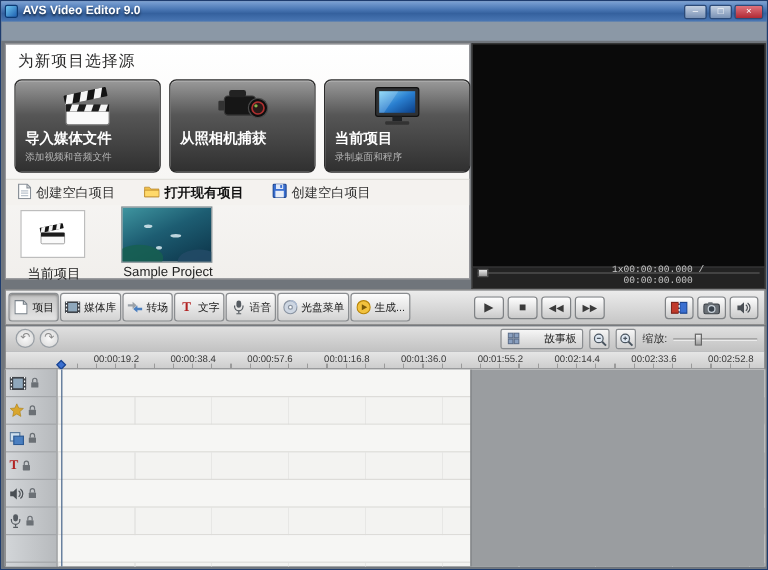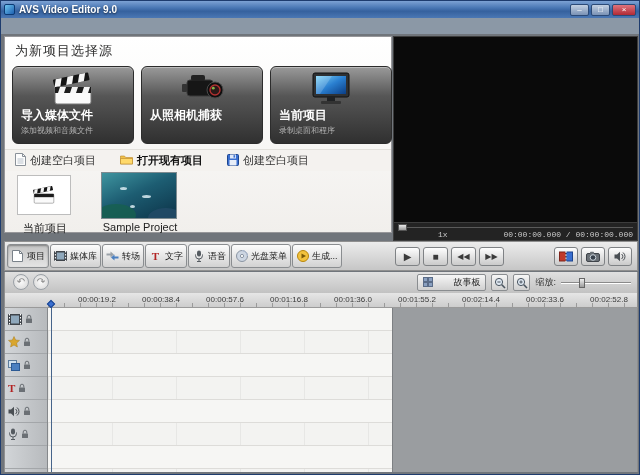--- a/index.html
+++ b/index.html
@@ -46,21 +46,21 @@
   .lbl-current{left:0px;top:184px;width:80px;}
   .lbl-sample{left:90px;top:184px;width:90px;}
 
   
   .preview{position:absolute;left:392px;top:2px;width:245px;height:187px;background:#0a0a0a;border:1px solid #3c3c3c;}
   .pv-strip{position:absolute;left:392px;top:189px;width:245px;height:18px;background:#232323;border:1px solid #3c3c3c;border-top:none;}
   .seek{position:absolute;top:1px;left:4px;right:4px;height:7px;cursor:pointer;}
   .seek::before{content:"";position:absolute;top:3px;left:0;right:0;height:1px;background:#5a5a5a;}
   .seek-handle{position:absolute;left:0;top:0;width:9px;height:7px;background:linear-gradient(#e8e8e8,#9a9a9a);border:1px solid #555;}
   .pv-info{position:absolute;bottom:1px;left:4px;right:4px;display:flex;font-size:8px;color:#c9c9c9;font-family:"Liberation Mono","DejaVu Sans Mono",monospace;}
-  .pv-speed{margin-left:40px;}
+  .pv-speed{margin-left:112px;}
   .pv-time{margin-left:auto;}
 
   
   .tabrow{position:absolute;left:3px;top:207px;width:634px;height:30px;background:linear-gradient(#ececec,#c6c6c6);border:1px solid #8f8f8f;}
   .tabs{position:absolute;left:2px;top:2px;display:flex;gap:1px;}
   .tab{height:24px;display:flex;align-items:center;gap:3px;padding:0 3px;font-size:9px;color:#222;border:1px solid #8a8d90;border-radius:3px;background:linear-gradient(#fcfcfc,#d2d2d2);cursor:pointer;white-space:nowrap;}
   .tab.active{background:linear-gradient(#c4c4c4,#e4e4e4);box-shadow:inset 0 1px 2px rgba(0,0,0,.35);}
   .ti{width:13px;height:13px;display:flex;align-items:center;justify-content:center;}
   .ticon-T{color:#b22222;font-weight:bold;font-size:11px;font-family:"Liberation Serif","DejaVu Serif",serif;}
   .transport{position:absolute;left:390px;top:5px;display:flex;gap:3px;}

